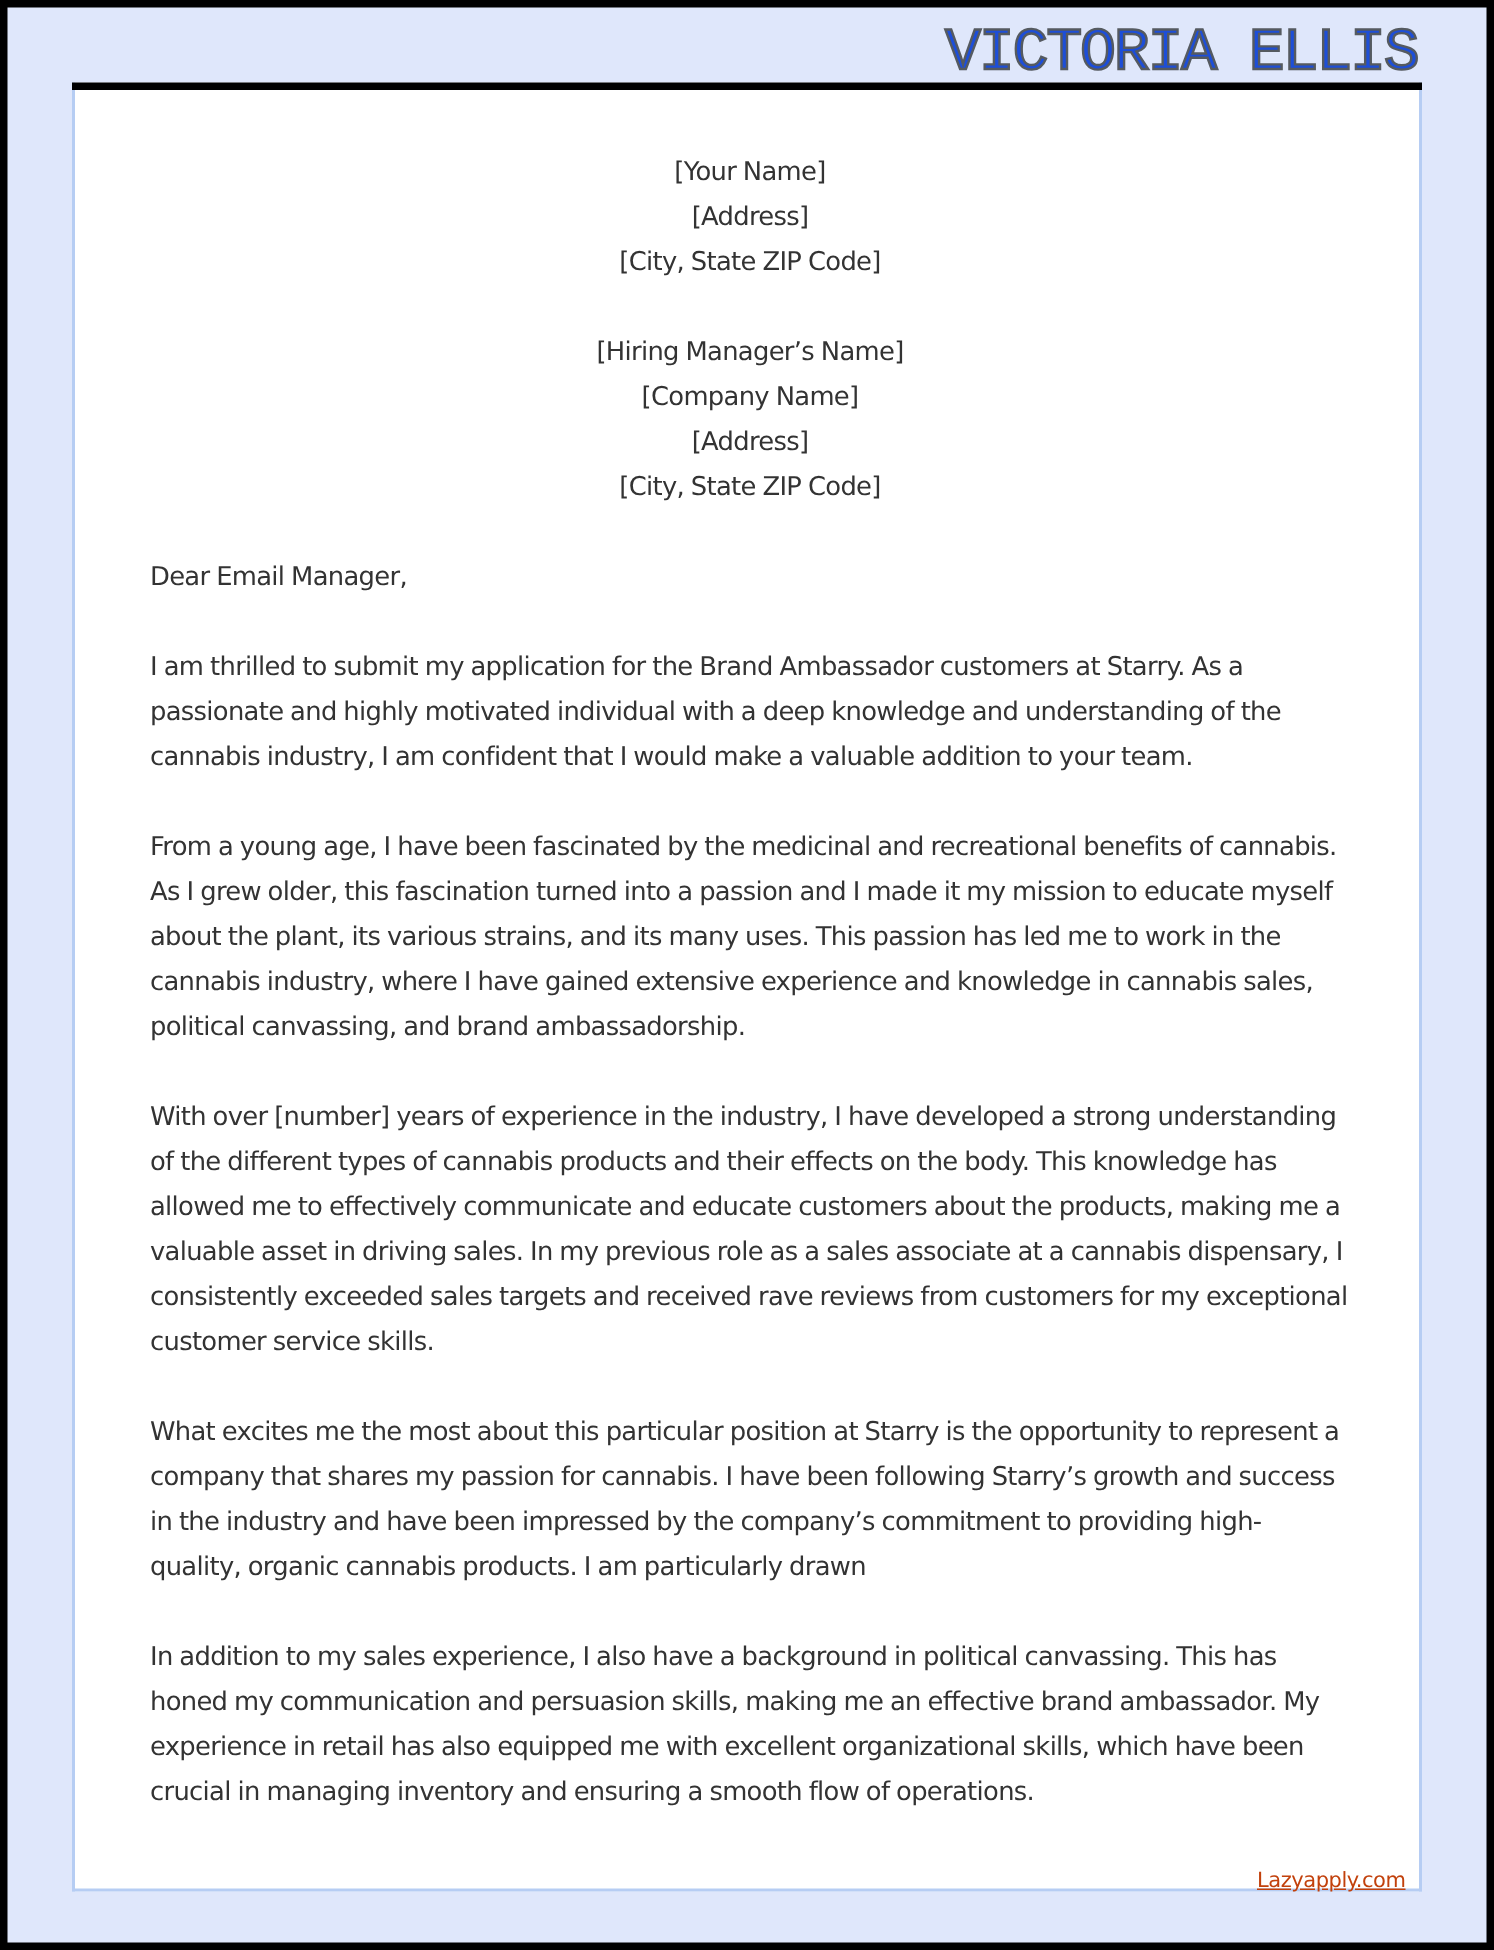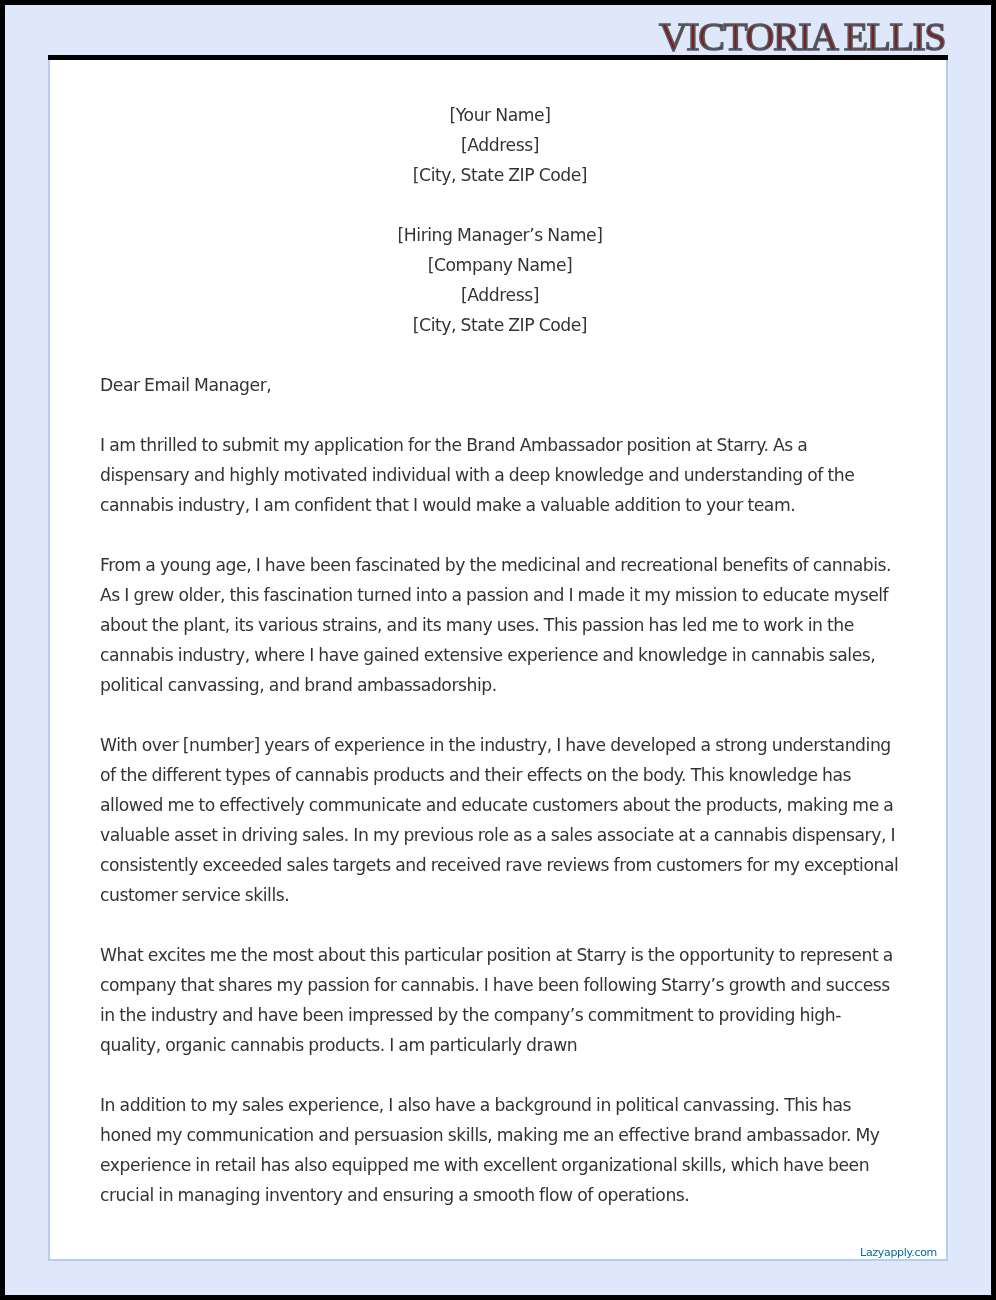--- a/index.html
+++ b/index.html
@@ -20,25 +20,25 @@
       top: 5px;
       width: 986px;
       height: 1290px;
       background: #dfe7fb;
       overflow: hidden;
     }
     .name-title {
       position: absolute;
       right: 46px;
       top: 8px;
-      font-family: Liberation Serif, serif;
+      font-family: Liberation Mono, monospace;
       font-size: 40px;
       font-weight: normal;
       letter-spacing: -1.5px;
-      color: #7f1d1d;
+      color: #1d4ed8;
       -webkit-text-stroke: 1.6px #555a60;
       line-height: 48px;
       white-space: nowrap;
     }
     .page {
       position: absolute;
       left: 43px;
       top: 50px;
       width: 896px;
       height: 1204px;
@@ -72,23 +72,24 @@
     }
     .addr-line {
       display: block;
       text-align: center;
     }
     .watermark {
       position: absolute;
       right: 54px;
       top: 1241px;
       font-family: "DejaVu Sans", sans-serif;
-      font-size: 11px;
-      color: #0369a1;
+      font-size: 14px;
+      color: #c2410c;
       letter-spacing: -0.3px;
+      text-decoration: underline;
     }
   </style>
 </head>
 <body>
 
 <div class="frame">
   <div class="name-title">VICTORIA ELLIS</div>
 
   <div class="page"></div>
   <div class="header-rule"></div>
@@ -99,21 +100,21 @@
       <span class="addr-line">[Address]</span>
       <span class="addr-line">[City, State ZIP Code]</span>
     </p>
     <p>
       <span class="addr-line">[Hiring Manager’s Name]</span>
       <span class="addr-line">[Company Name]</span>
       <span class="addr-line">[Address]</span>
       <span class="addr-line">[City, State ZIP Code]</span>
     </p>
     <p>Dear Email Manager,</p>
-    <p>I am thrilled to submit my application for the Brand Ambassador position at Starry. As a dispensary and highly motivated individual with a deep knowledge and understanding of the cannabis industry, I am confident that I would make a valuable addition to your team.</p>
+    <p>I am thrilled to submit my application for the Brand Ambassador customers at Starry. As a passionate and highly motivated individual with a deep knowledge and understanding of the cannabis industry, I am confident that I would make a valuable addition to your team.</p>
     <p>From a young age, I have been fascinated by the medicinal and recreational benefits of cannabis. As I grew older, this fascination turned into a passion and I made it my mission to educate myself about the plant, its various strains, and its many uses. This passion has led me to work in the cannabis industry, where I have gained extensive experience and knowledge in cannabis sales, political canvassing, and brand ambassadorship.</p>
     <p>With over [number] years of experience in the industry, I have developed a strong understanding of the different types of cannabis products and their effects on the body. This knowledge has allowed me to effectively communicate and educate customers about the products, making me a valuable asset in driving sales. In my previous role as a sales associate at a cannabis dispensary, I consistently exceeded sales targets and received rave reviews from customers for my exceptional customer service skills.</p>
     <p>What excites me the most about this particular position at Starry is the opportunity to represent a company that shares my passion for cannabis. I have been following Starry’s growth and success in the industry and have been impressed by the company’s commitment to providing high-quality, organic cannabis products. I am particularly drawn</p>
     <p>In addition to my sales experience, I also have a background in political canvassing. This has honed my communication and persuasion skills, making me an effective brand ambassador. My experience in retail has also equipped me with excellent organizational skills, which have been crucial in managing inventory and ensuring a smooth flow of operations.</p>
   </div>
 
   <div class="watermark">Lazyapply.com</div>
 </div>
 
 </body></html>

